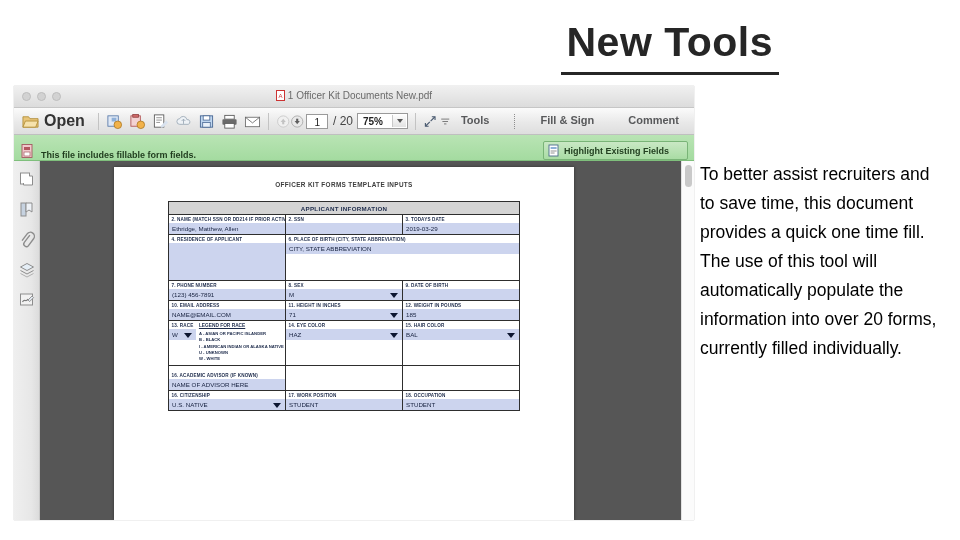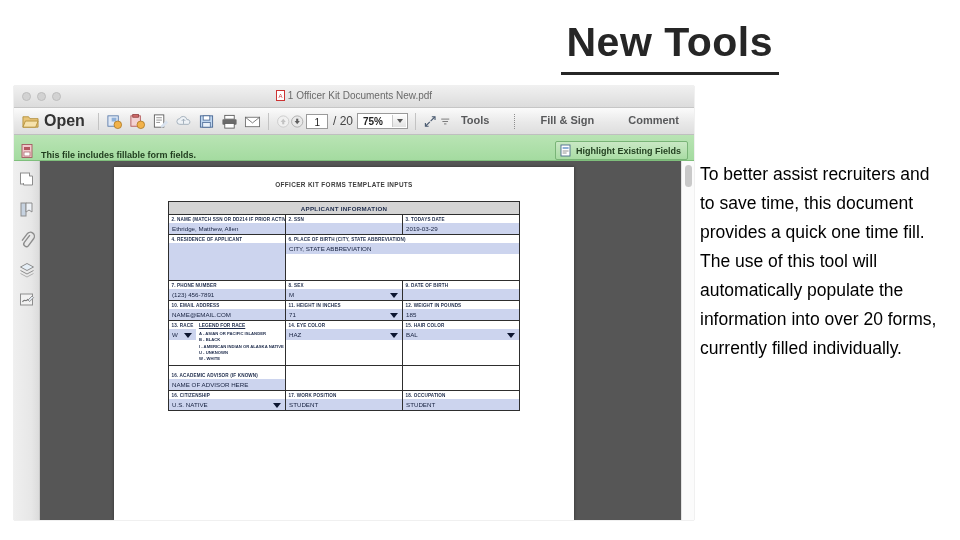--- a/index.html
+++ b/index.html
@@ -205,21 +205,21 @@
   .notice .n1 { font-size: 9px; font-weight: bold; color: #1f3b1d; }
   .notice .n2 { font-size: 8px; color: #2d4a2b; }
   .notice .hl-btn {
     margin-left: auto;
     display: flex;
     align-items: center;
     gap: 4px;
     background: linear-gradient(to bottom,#c9e8c4,#a9dca4);
     border: 1px solid #79b477;
     border-radius: 2px;
-    padding: 2px 6px 2px 4px;
+    padding: 2px 18px 2px 4px;
   }
   .notice .hl-btn .hl-lbl { font-size: 9px; font-weight: bold; color: #23412 1; color:#234121;}
 
   
   .pdf-body {
     position: relative;
     height: 359px;
     display: flex;
     background: #ffffff;
   }

